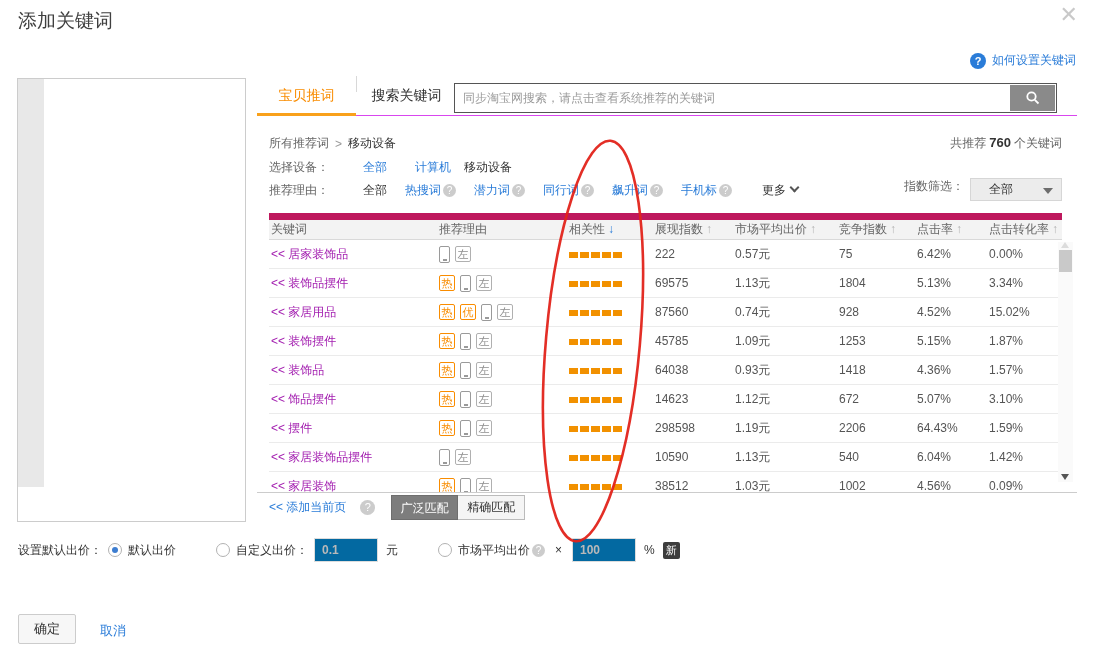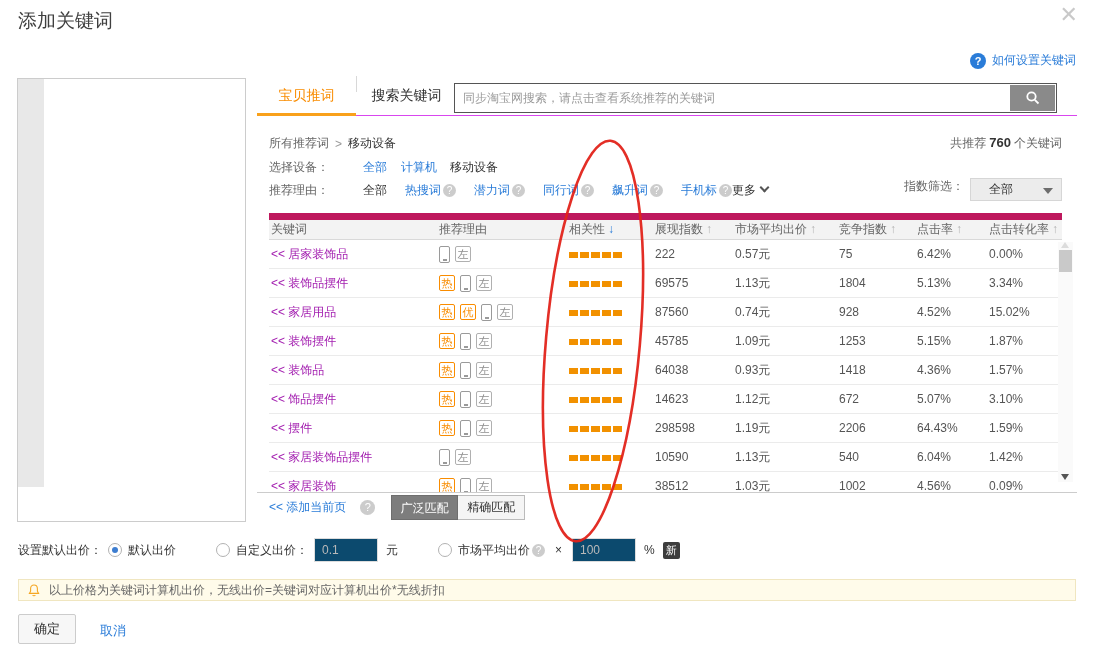--- a/index.html
+++ b/index.html
@@ -44,21 +44,21 @@
 
   .row-device { top:81px; }
   .row-reason { top:104px; }
   .f-label { width:72px; color:#666; }
   .opt { margin-left:20px; cursor:pointer; }
   .opt.link { color:#2a7cd8; }
   .opt.current { color:#333; }
   .opt.first { margin-left:22px; }
   .r-opt { margin-left:18px; color:#2a7cd8; cursor:pointer; }
   .r-opt.selected { color:#333; }
-  .more { color:#333; cursor:pointer; }
+  .more { margin-left:30px; color:#333; cursor:pointer; }
   .chev { display:inline-block; width:7px; height:7px; border-right:2px solid #555; border-bottom:2px solid #555;
           transform:rotate(45deg); margin-left:5px; vertical-align:3px; }
   .index-filter { position:absolute; right:15px; top:100px; display:flex; align-items:flex-start; color:#666; }
   .dropdown { position:relative; width:92px; height:23px; background:#ececec; border:1px solid #d6d6d6; margin-left:6px;
               line-height:21px; padding-left:18px; color:#333; cursor:pointer; }
   .caret { position:absolute; right:8px; top:9px; width:0; height:0; border-left:5px solid transparent;
            border-right:5px solid transparent; border-top:6px solid #6d6d6d; }
 
   
   .thead { position:absolute; left:12px; top:135px; width:793px; height:27px; background:#f3f3f3;
@@ -96,22 +96,22 @@
   .btn-broad { margin-left:16px; width:67px; height:25px; background:#7d7d7d; border:1px solid #6e6e6e;
                color:#fff; text-align:center; line-height:24px; cursor:pointer; }
   .btn-exact { width:67px; height:25px; background:#f5f5f5; border:1px solid #bbb; border-left:none;
                color:#333; text-align:center; line-height:23px; cursor:pointer; }
 
   
   .bid-row { position:absolute; left:18px; top:537px; height:26px; display:flex; align-items:center; color:#333; white-space:nowrap; }
   .radio { display:inline-block; width:14px; height:14px; border:1px solid #b2b2b2; border-radius:50%;
            background:#fff; position:relative; vertical-align:-3px; cursor:pointer; }
   .radio.checked::after { content:""; position:absolute; left:3px; top:3px; width:6px; height:6px; border-radius:50%; background:#3d7dd0; }
-  .bid-input { width:64px; height:24px; background:#0c4a6e; border:1px solid #ddd; color:#b9b9b9;
-               padding-left:7px; font-size:12px; font-family:inherit; }
+  .bid-input { width:64px; height:24px; background:#0369a1; border:1px solid #ddd; color:#b9b9b9;
+               padding-left:7px; font-size:12px; font-family:inherit;font-weight:bold; }
   .new-badge { display:inline-block; width:17px; height:17px; background:#3d3d3d; border-radius:2px;
                color:#fff; font-size:11px; line-height:17px; text-align:center; margin-left:8px; }
   .ml6 { margin-left:6px; } .ml8 { margin-left:8px; } .ml10 { margin-left:10px; } .ml40 { margin-left:40px; }
 
   
   .warning { position:absolute; left:18px; right:18px; top:579px; height:22px; background:#fffbea;
              border:1px solid #f0e6c0; display:flex; align-items:center; padding-left:8px; gap:8px; color:#666; }
 
   .confirm { position:absolute; left:18px; top:614px; width:58px; height:30px; background:#f7f7f7;
              border:1px solid #ccc; border-radius:2px; font-size:13px; color:#333; cursor:pointer; font-family:inherit; }
@@ -157,21 +157,21 @@
       <span class="bc-sep">&gt;</span>
       <span class="bc-current">移动设备</span>
     </div>
     <div class="summary">
       <span>共推荐</span><b>760</b><span>个关键词</span>
     </div>
 
     <div class="f-row row-device">
       <span class="f-label">选择设备：</span>
       <span class="opt link first">全部</span>
-      <span class="opt link" style="margin-left:14px">计算机</span>
+      <span class="opt link" style="margin-left:28px">计算机</span>
       <span class="opt current" style="margin-left:13px">移动设备</span>
     </div>
 
     <div class="f-row row-reason">
       <span class="f-label">推荐理由：</span>
       <span class="r-opt selected" style="margin-left:22px">全部</span>
       <span class="r-opt">热搜词</span>
         <span class="qmini">?</span>
       <span class="r-opt">潜力词</span>
         <span class="qmini">?</span>
@@ -319,27 +319,20 @@
     <span class="ml8">元</span>
     <span class="radio ml40"></span>
     <span class="ml6">市场平均出价</span>
     <span class="qmini">?</span>
     <span class="ml10">×</span>
     <input class="bid-input ml10" disabled="" value="100" style="">
     <span class="ml8">%</span>
     <span class="new-badge">新</span>
   </div>
 
-  <div class="warning">
-    <svg width="14" height="15" viewBox="0 0 14 15">
-      <path d="M7 2 C4.8 2 3.6 3.8 3.6 5.8 L3.6 8.2 L2.4 10.4 L11.6 10.4 L10.4 8.2 L10.4 5.8 C10.4 3.8 9.2 2 7 2 Z" fill="none" stroke="#f5a623" stroke-width="1.1"></path>
-      <path d="M5.8 12 C6 13 8 13 8.2 12" fill="none" stroke="#f5a623" stroke-width="1.1"></path>
-    </svg>
-    <span>以上价格为关键词计算机出价，无线出价=关键词对应计算机出价*无线折扣</span>
-  </div>
 
   <button class="confirm">确定</button>
   <span class="cancel">取消</span>
 
   <svg class="annotation" width="1094" height="667" viewBox="0 0 1094 667">
     <ellipse cx="593" cy="341" rx="47" ry="201" fill="none" stroke="#e2231a" stroke-width="2.6" transform="rotate(5 593 341)" opacity="0.95"></ellipse>
   </svg>
 
 </div>
 

